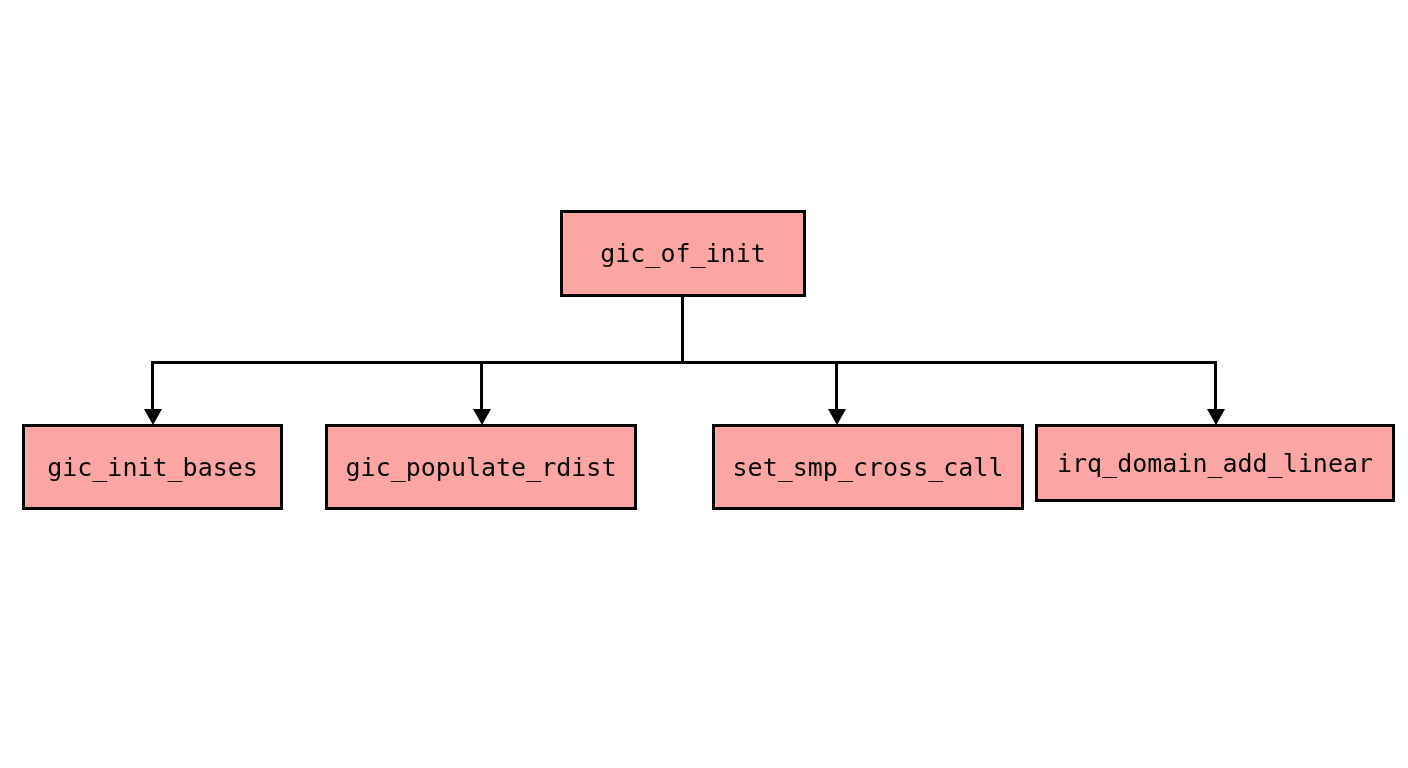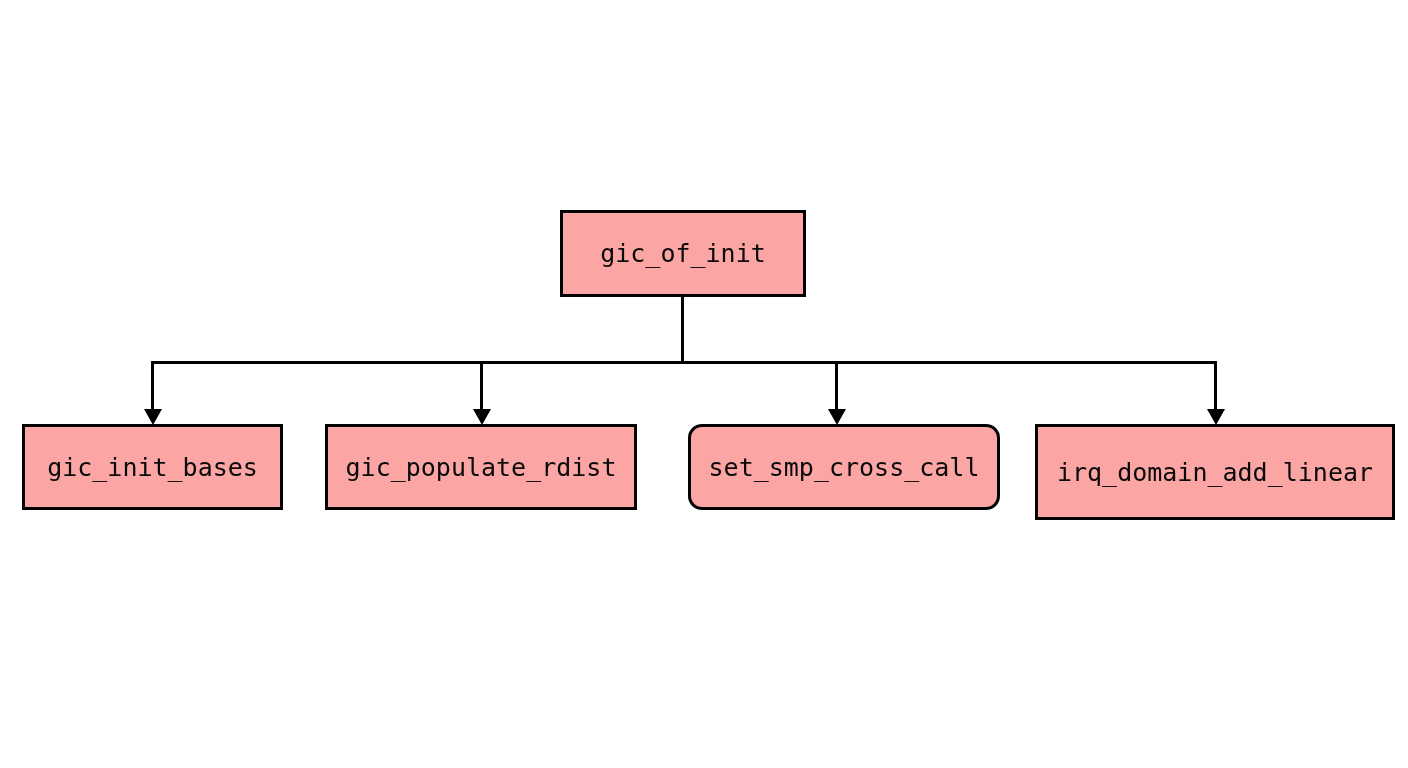--- a/index.html
+++ b/index.html
@@ -26,22 +26,22 @@
   }
   .node span {
     font-size: 25px;
     color: #0a0a0a;
     letter-spacing: 0;
     white-space: nowrap;
   }
   .root-node   { left: 560px;  top: 210px; width: 246px; height: 87px; }
   .child-1     { left: 22px;   top: 424px; width: 261px; height: 86px; }
   .child-2     { left: 325px;  top: 424px; width: 312px; height: 86px; }
-  .child-3     { left: 688px;  top: 424px; width: 312px; height: 86px; border-radius: 14px; }
-  .child-4     { left: 1035px; top: 424px; width: 360px; height: 96px; }
+  .child-3     { left: 712px;  top: 424px; width: 312px; height: 86px; }
+  .child-4     { left: 1035px; top: 424px; width: 360px; height: 78px; }
 
   .line {
     position: absolute;
     background: #000000;
   }
   .stem { left: 681px; top: 295px; width: 3px; height: 68px; }
   .bus  { left: 151px; top: 361px; width: 1066px; height: 3px; }
 
   .drop { width: 3px; top: 361px; height: 50px; }
   .drop-1 { left: 151px; }

